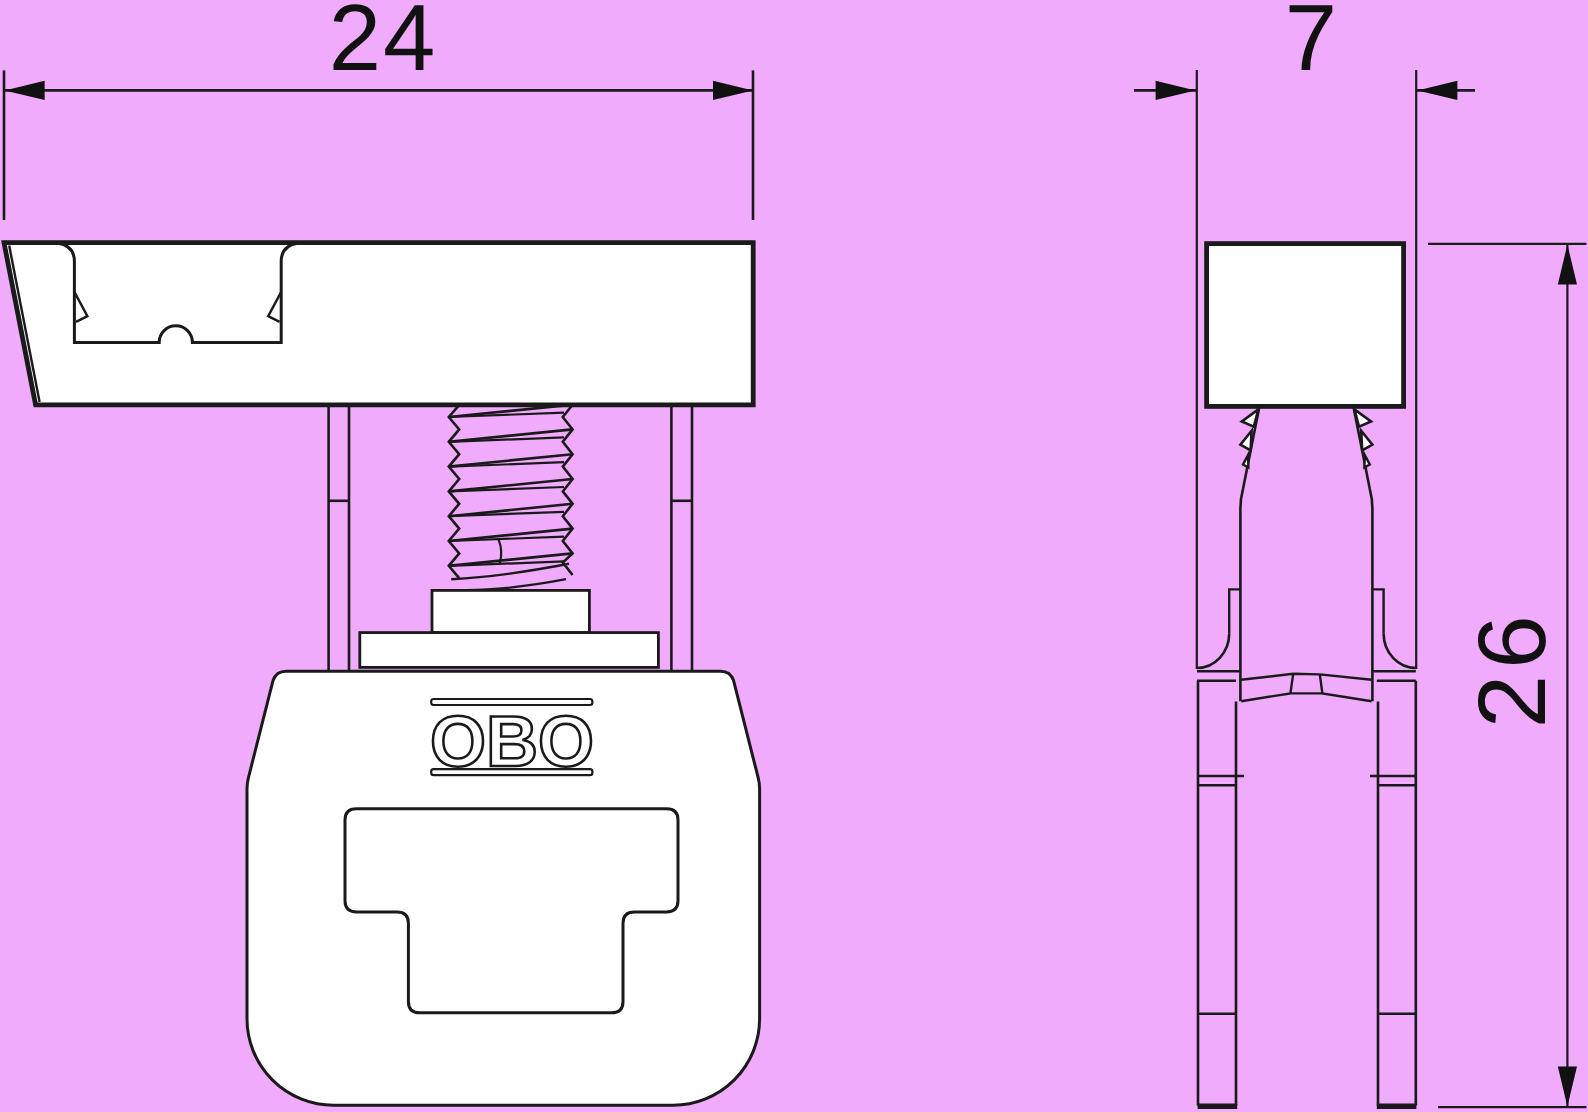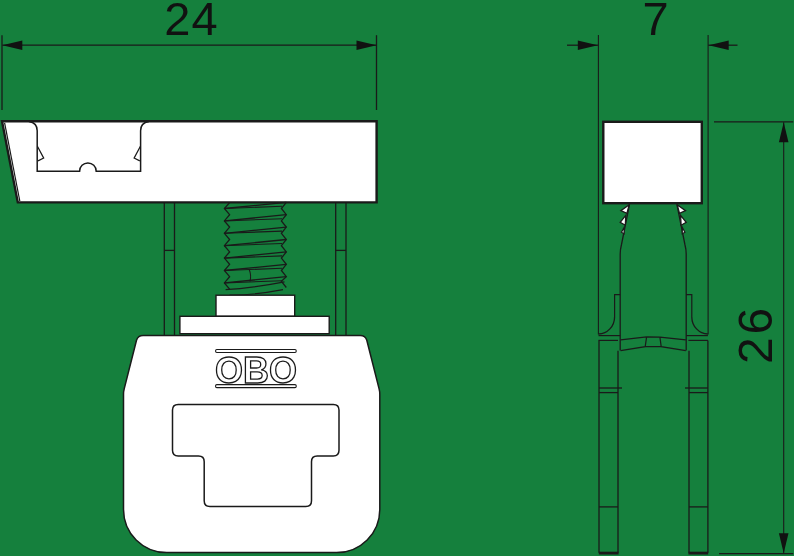--- a/index.html
+++ b/index.html
@@ -1,16 +1,16 @@
 <!DOCTYPE html>
 <html><head>
 <meta charset="utf-8">
 <style>
   html,body{margin:0;padding:0;background:#ffffff;}
-  .page{position:relative;width:794px;height:556px;background:#15803d;overflow:hidden;text-align:center;}
+  .page{position:relative;width:794px;height:556px;background:#f0abfc;overflow:hidden;text-align:center;}
   svg text{font-family:"Liberation Sans",sans-serif;fill:#111;}
 </style>
 </head>
 <body>
 <div class="page">
 <svg width="794" height="556" viewBox="0 0 794 556" xmlns="http://www.w3.org/2000/svg">
 
 <text x="191.5" y="35.2" font-size="47" letter-spacing="1" text-anchor="middle">24</text>
 
 <g stroke="#1a1a1a" stroke-width="1.3">

